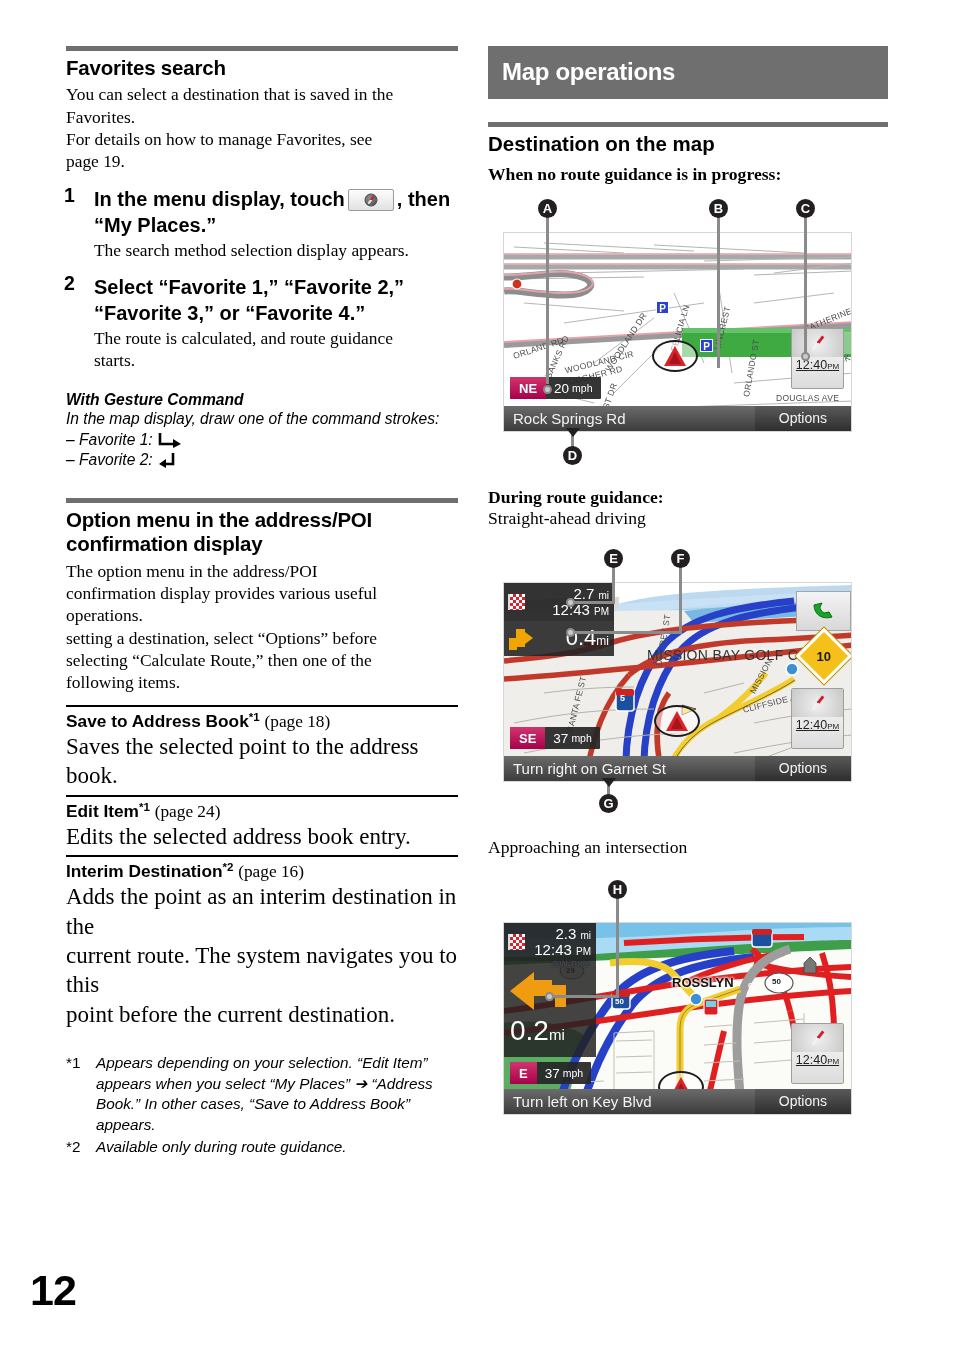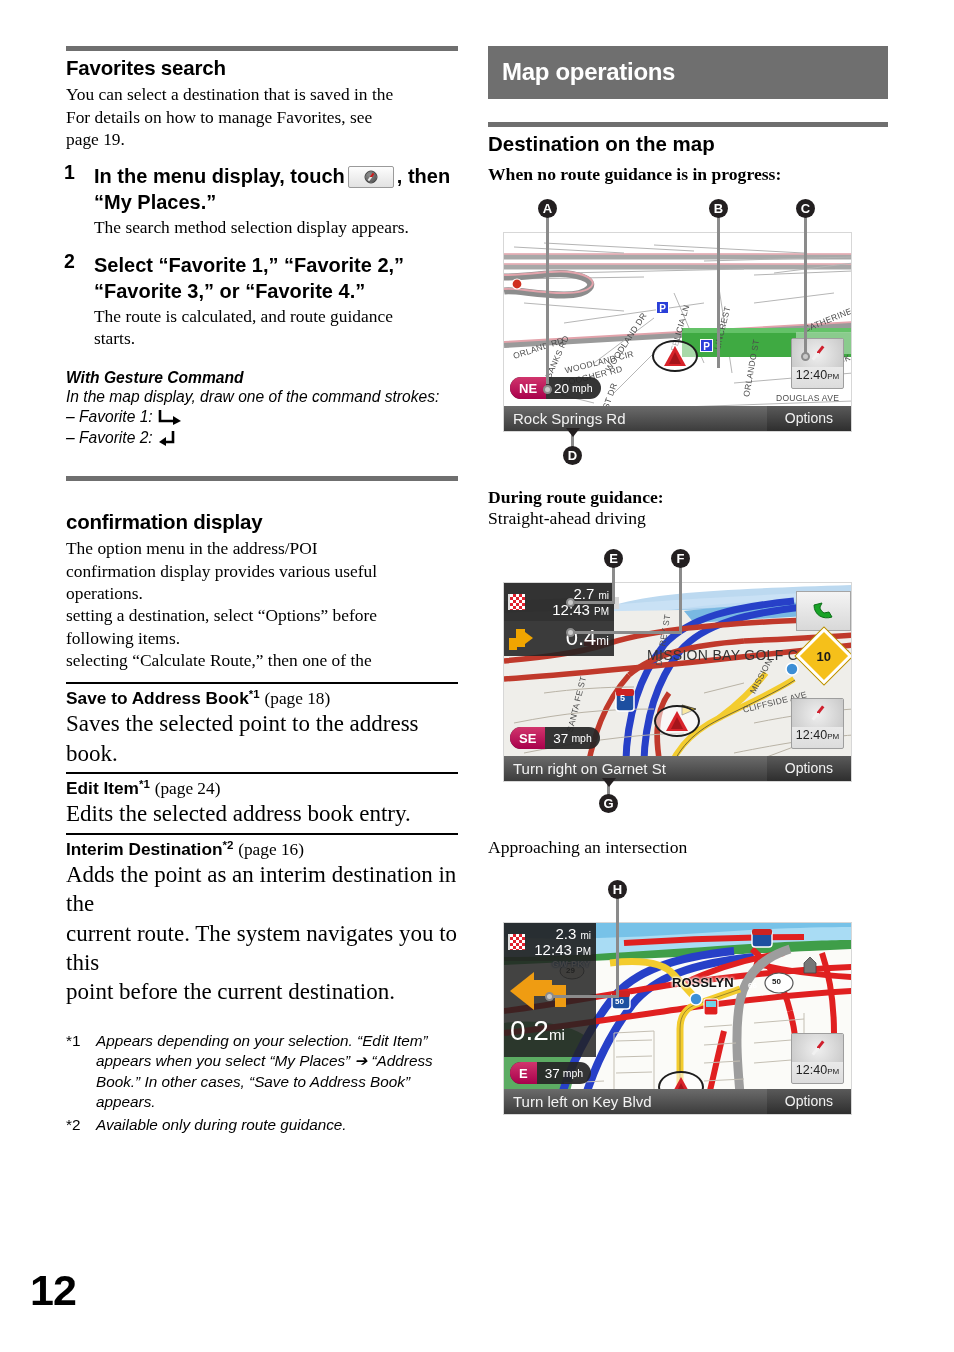--- a/index.html
+++ b/index.html
@@ -136,27 +136,27 @@
   .mapcanvas{ position:absolute; inset:0; overflow:hidden; }
 
   .statusbar{
     position:absolute; left:0; right:0; bottom:0; height:25px;
     background:linear-gradient(#6b6b6b,#3c3c3c);
     color:#f2f2f2; font-family:"Liberation Sans", sans-serif;
     font-size:15px; line-height:25px; padding-left:9px;
     white-space:nowrap; overflow:hidden;
   }
   .statusbar .opts{
-    position:absolute; right:0; top:0; height:100%; padding:0 18px;
+    position:absolute; right:0; top:0; height:100%; padding:0 24px;
     background:linear-gradient(#5a5a5a,#2e2e2e);
     font-size:14px; line-height:25px;
   }
   .compassbox{
     position:absolute; height:22px; display:flex; align-items:stretch;
-    background:rgba(38,38,38,.93); border-radius:11px; overflow:hidden;
+    background:rgba(38,38,38,.93); border-radius:1px; overflow:hidden;
   }
   .compassbox .dir{
     background:linear-gradient(#d1356d,#a8004c); color:#fff;
     font-family:"Liberation Sans", sans-serif; font-weight:bold; font-size:13px;
     padding:0 9px; display:flex; align-items:center;
   }
   .compassbox .spd{
     color:#fff; font-family:"Liberation Sans", sans-serif; font-size:13.5px;
     padding:0 8px; display:flex; align-items:center; gap:3px;
   }
@@ -173,21 +173,21 @@
     background:radial-gradient(circle at 50% 55%, #efefef, #c8c8c8);
   }
   .clockbox .dial .nd{
     position:absolute; left:50%; top:50%;
     transform:translate(-50%,-50%) rotate(38deg);
     width:3px; height:17px;
     background:linear-gradient(#cf1f2d 50%,#f1f1f1 50%);
   }
   .clockbox .t{
     font-family:"Liberation Sans", sans-serif; font-size:12.5px;
-    color:#222; padding:1px 0 6px 0; white-space:nowrap;
+    color:#222; padding:1px 0 16px 0; white-space:nowrap;text-decoration:underline;
   }
   .clockbox .t .ap{ font-size:8px; }
 
   
   .guidepanel{ position:absolute; left:0; top:0; width:110px; }
   .gp-top{
     background:rgba(34,34,34,.92); color:#fff; padding:3px 5px 3px 4px;
     display:flex; align-items:center; gap:5px;
   }
   .flag{
@@ -313,20 +313,21 @@
 <div class="page">
 
   <div class="col-left">
 
     <div class="rule-thick"></div>
 
     <div class="h-sans">Favorites search</div>
 
     <div class="body-serif">
       <p>You can select a destination that is saved in the</p>
+      <p>Favorites.</p>
       <p>For details on how to manage Favorites, see</p>
       <p>page 19.</p>
     </div>
 
     <div class="step">
       <span class="step-num">1</span>
       <div class="step-title">
         <span>In the menu display, touch</span><span class="inline-icon-btn"><span class="compass"></span><span class="needle"></span></span><span>, then</span><br>
         <span>“My Places.”</span>
       </div>
@@ -361,30 +362,30 @@
       <span class="stroke-wrap">
         <svg width="30" height="16" viewBox="0 0 30 16">
           <path d="M16 1 V12 H6" stroke="#000" stroke-width="2.6" fill="none"></path>
           <path d="M9 7 L2 12 L9 16 Z" fill="#000"></path>
         </svg>
       </span>
     </div>
 
     <div class="rule-thick" style="margin-top:28px;"></div>
     <div class="h-sans">
-      <br>
+      <span>Option menu in the address/POI</span><br>
       <span>confirmation display</span>
     </div>
     <div class="body-serif">
       <p>The option menu in the address/POI</p>
       <p>confirmation display provides various useful</p>
       <p>operations.</p>
       <p>setting a destination, select “Options” before</p>
+      <p>selecting “Calculate Route,” then one of the</p>
       <p>following items.</p>
-      <p>selecting “Calculate Route,” then one of the</p>
     </div>
 
     <div class="rule-thin" style="margin-top:11px;"></div>
     <div class="opt-block">
       <div class="opt-head">
         <span>Save to Address Book</span><span class="sup">*1</span>
         <span class="pg">(page 18)</span>
       </div>
       <div class="opt-desc">Saves the selected point to the address book.</div>
     </div>

